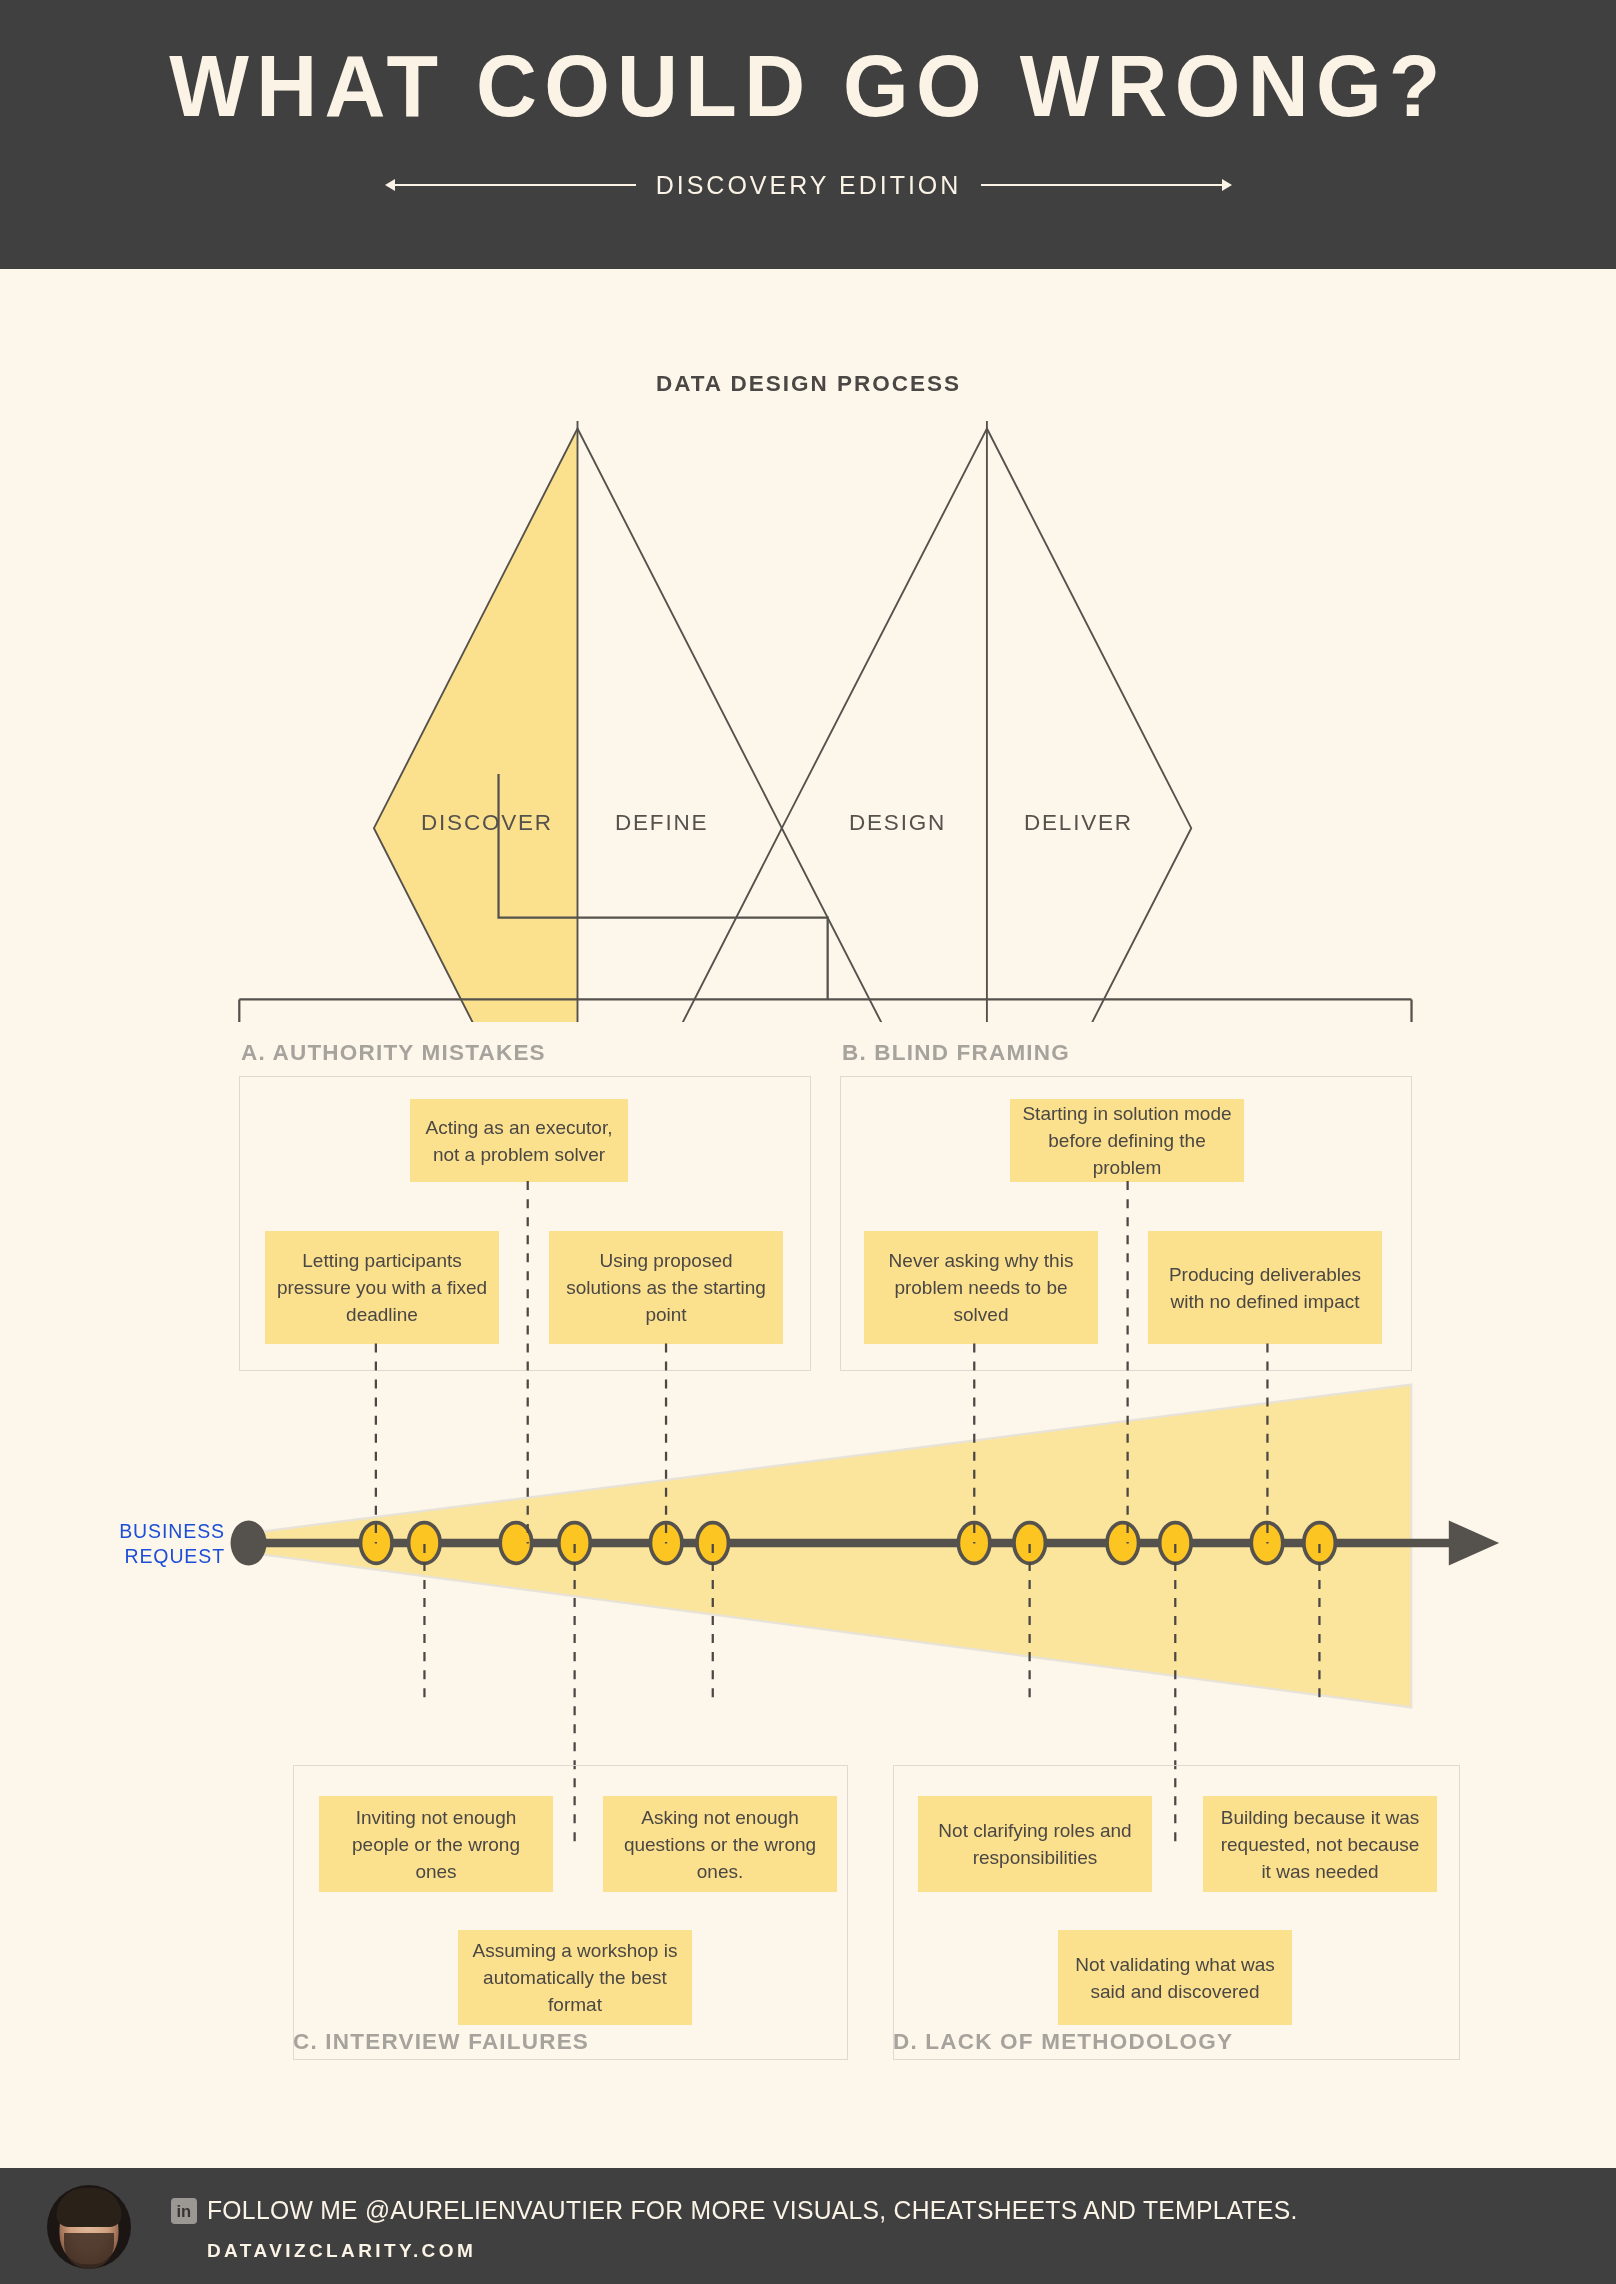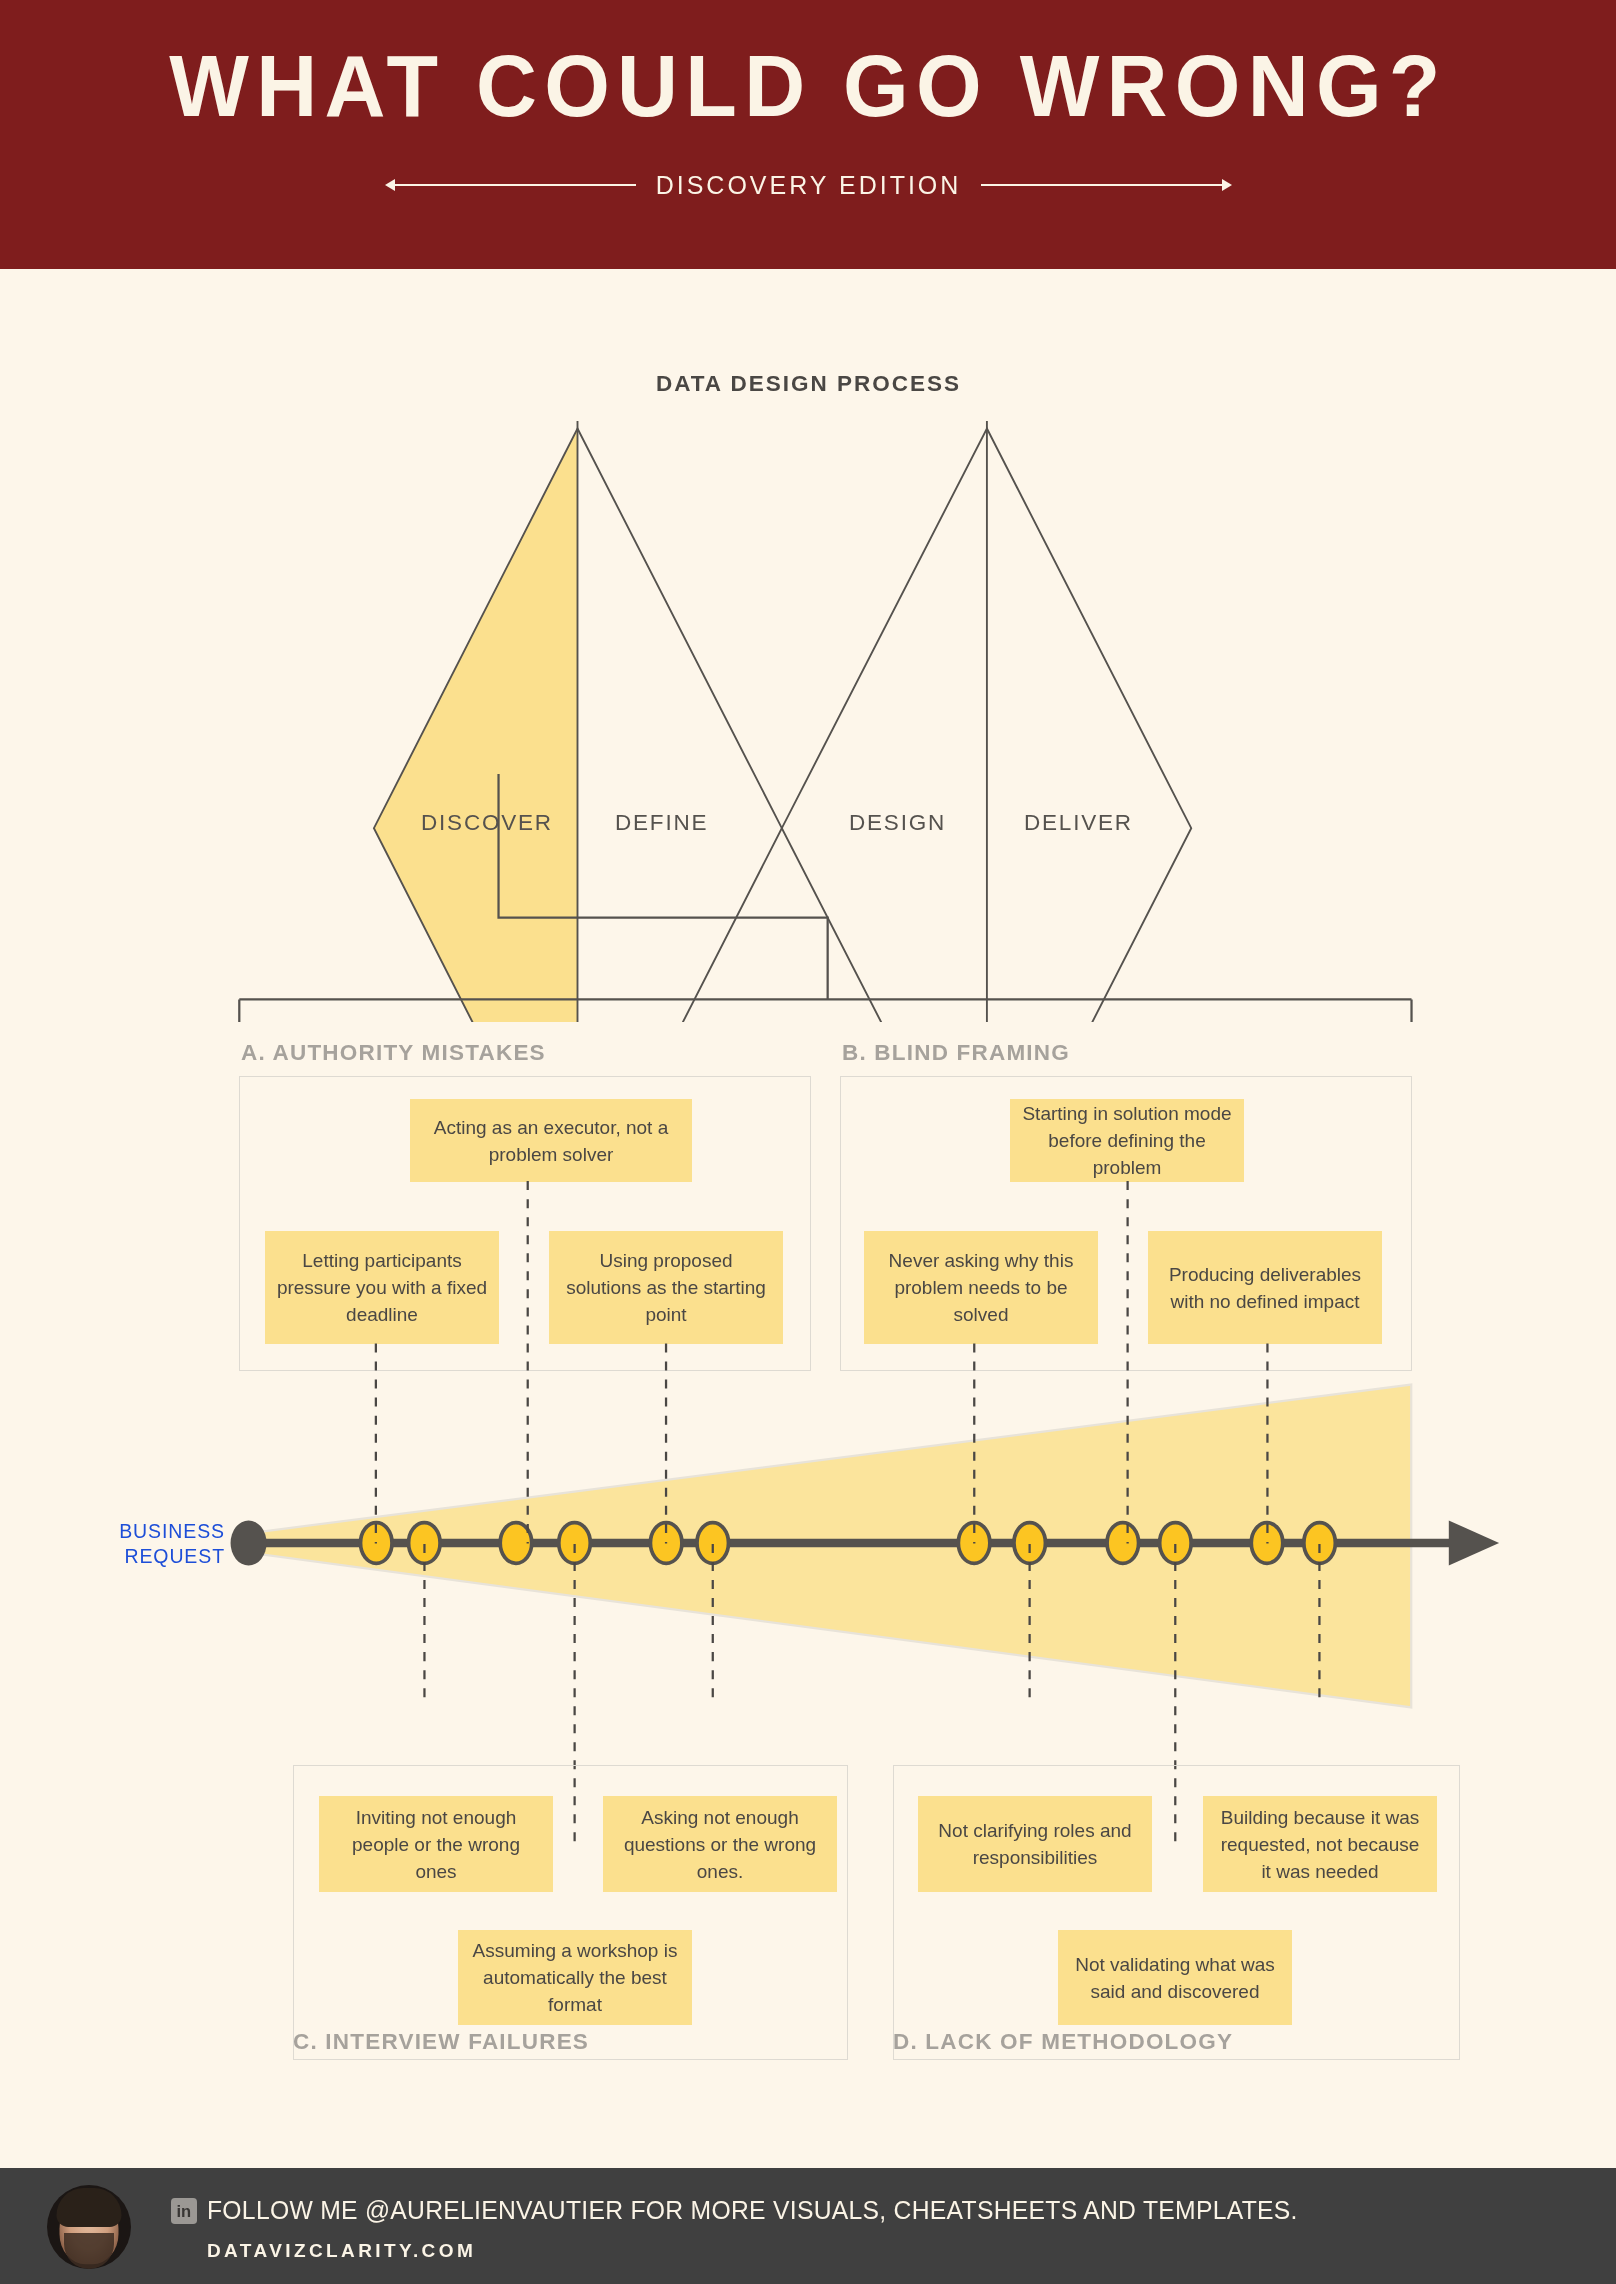--- a/index.html
+++ b/index.html
@@ -6,21 +6,21 @@
   body{
     width:1617px;height:2284px;position:relative;overflow:hidden;
     background:#FDF6EA;
     font-family:"Liberation Sans",sans-serif;
     -webkit-font-smoothing:antialiased;
   }
   .abs{position:absolute;}
 
   
   #header{
-    left:0;top:0;width:1617px;height:269px;background:#7f1d1d;
+    left:0;top:0;width:1617px;height:269px;background:#404040;
   }
   #header-title{
     position:absolute;left:0;top:36px;width:1617px;text-align:center;
     color:#FBF4E6;font-size:87px;font-weight:700;letter-spacing:7.5px;
     font-family:"Liberation Sans Narrow","Liberation Sans",sans-serif;
     transform:scaleX(0.97);
   }
   #header-rule{
     position:absolute;left:0;top:170px;width:1617px;height:30px;
     display:flex;align-items:center;justify-content:center;gap:0px;
@@ -140,21 +140,21 @@
 <div class="dd-label abs" style="left:615px;top:810px;">DEFINE</div>
 <div class="dd-label abs" style="left:849px;top:810px;">DESIGN</div>
 <div class="dd-label abs" style="left:1024px;top:810px;">DELIVER</div>
 
 <svg class="abs" style="left:0;top:759px;" width="1617" height="263" viewBox="0 0 2151 350">
   <path d="M 663 20 L 663 211 L 1101 211 L 1101 320 M 318 320 L 1878 320 M 318 320 L 318 373 M 1878 320 L 1878 373" fill="none" stroke="#55524E" stroke-width="3"></path>
 </svg>
 
 <div class="panel-label abs" style="left:241px;top:1040px;">A. AUTHORITY MISTAKES</div>
 <div class="panel abs" style="left:239px;top:1076px;width:570px;height:293px;"></div>
-<div class="note" style="left:410px;top:1099px;width:282px;height:83px;">Acting as an executor, not a problem solver</div>
+<div class="note" style="left:410px;top:1099px;width:218px;height:83px;">Acting as an executor, not a problem solver</div>
 <div class="note" style="left:265px;top:1231px;width:234px;height:113px;">Letting participants pressure you with a fixed deadline</div>
 <div class="note" style="left:549px;top:1231px;width:234px;height:113px;">Using proposed solutions as the starting point</div>
 
 <div class="panel-label abs" style="left:842px;top:1040px;">B. BLIND FRAMING</div>
 <div class="panel abs" style="left:840px;top:1076px;width:570px;height:293px;"></div>
 <div class="note" style="left:1010px;top:1099px;width:234px;height:83px;">Starting in solution mode before defining the problem</div>
 <div class="note" style="left:864px;top:1231px;width:234px;height:113px;">Never asking why this problem needs to be solved</div>
 <div class="note" style="left:1148px;top:1231px;width:234px;height:113px;">Producing deliverables with no defined impact</div>
 
 <svg class="abs" style="left:0;top:1368px;" width="1617" height="353" viewBox="0 0 2151 470">

